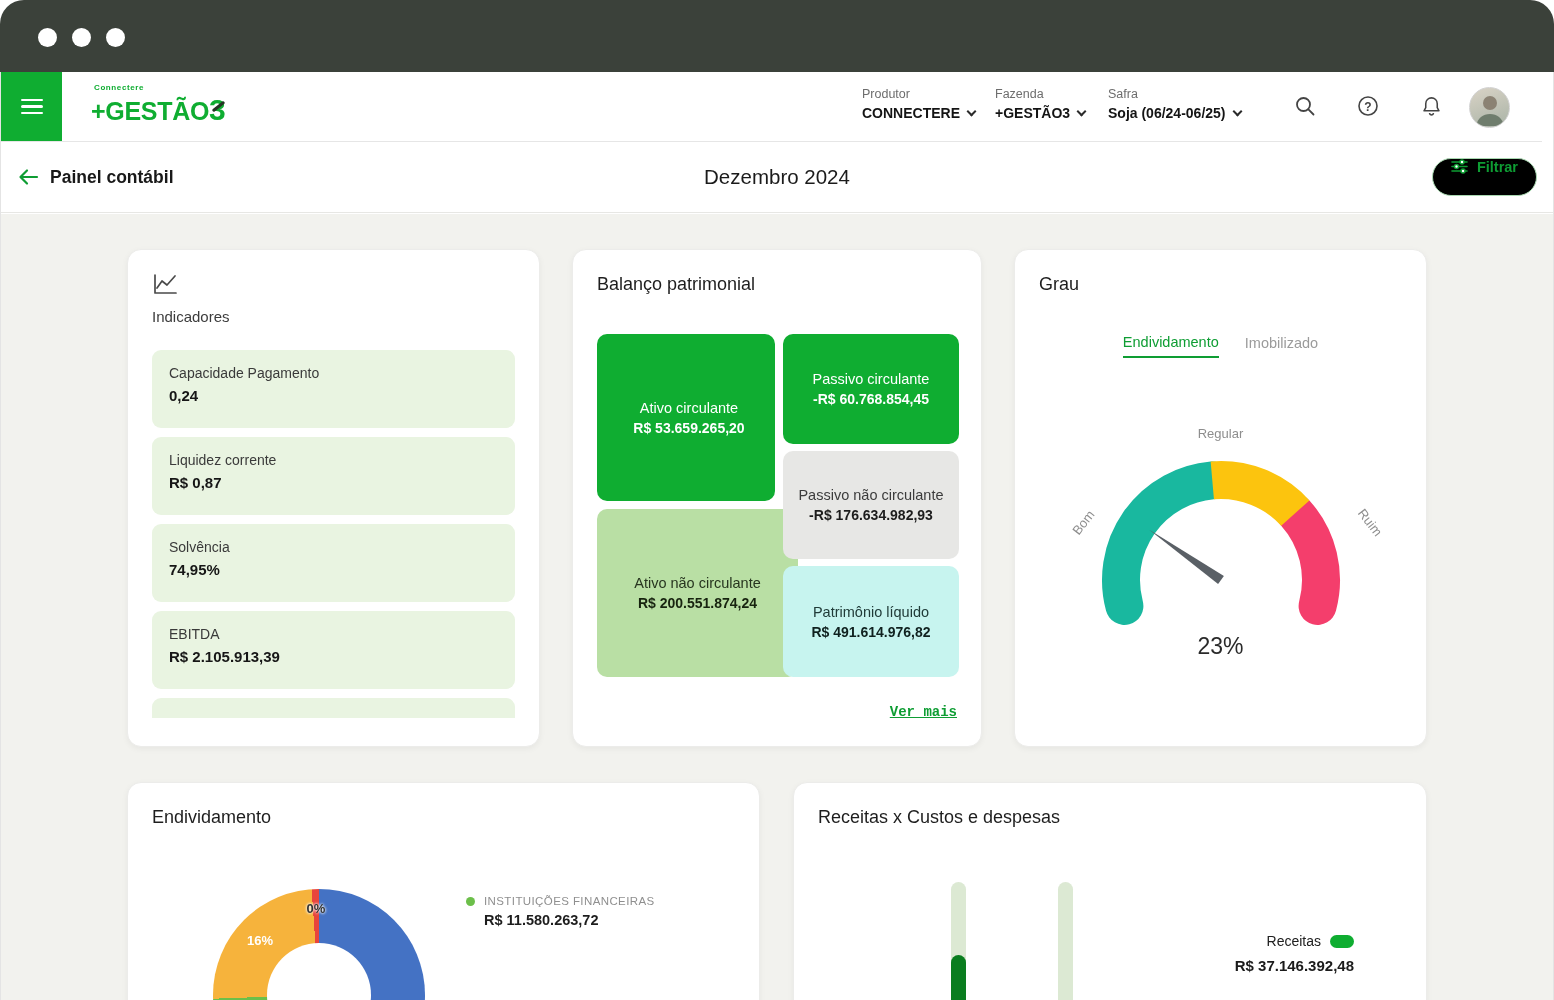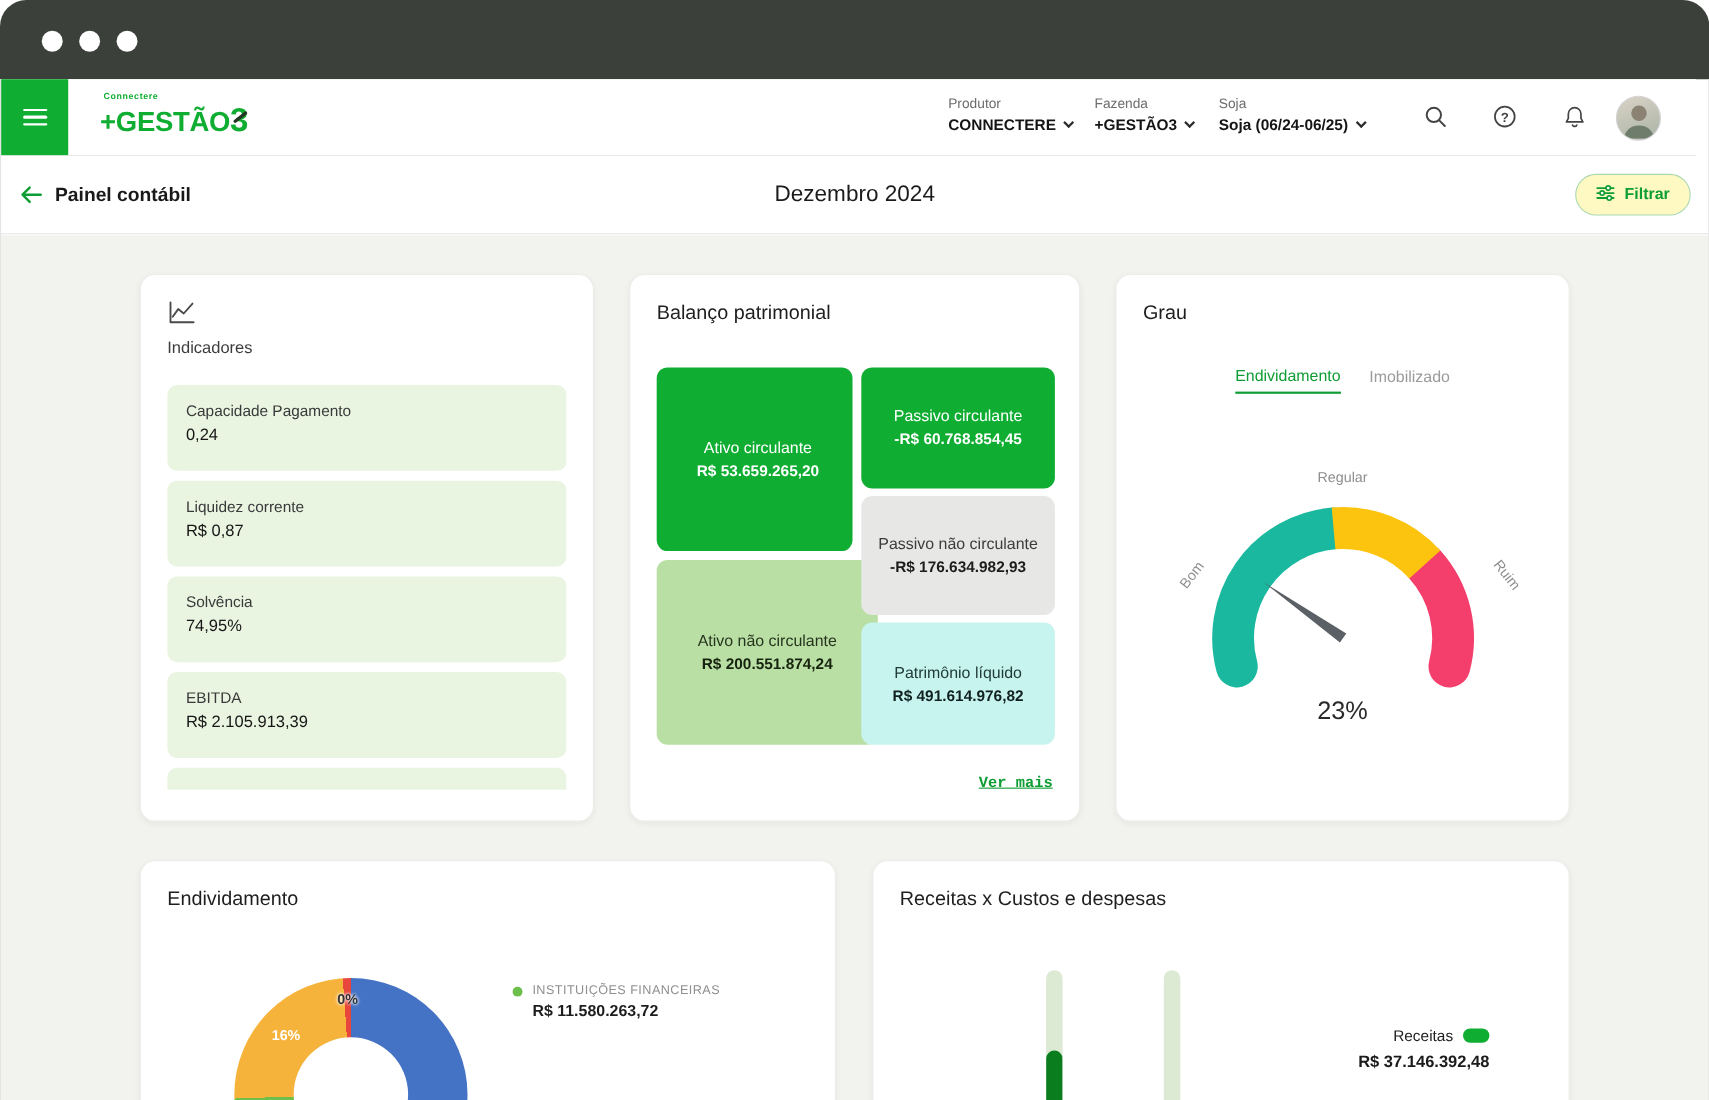--- a/index.html
+++ b/index.html
@@ -68,44 +68,44 @@
     position: absolute; top: 142px; left: 0; right: 0; height: 71px;
     background: #fff; border-bottom: 1px solid #e7e7e4;
   }
   .back-btn { position: absolute; left: 16px; top: 24px; width: 24px; height: 24px; background: none; border: none; cursor: pointer; }
   .ph-title { position: absolute; left: 50px; top: 0; height: 100%; display: flex; align-items: center;
     font-size: 17.5px; font-weight: 700; color: #191919; }
   .period { position: absolute; left: 0; right: 0; top: 0; height: 100%; display: flex; align-items: center;
     justify-content: center; font-size: 20.5px; font-weight: 500; color: #1b1b1b; pointer-events: none; }
   .filter-btn {
     position: absolute; right: 17px; top: 16px; height: 38px; padding: 0 18px;
-    border: 1px solid #a9d8b1; border-radius: 19px; background: #fef9c3; cursor: pointer;
+    border: 1px solid #a9d8b1; border-radius: 19px; background: #000000; cursor: pointer;
     color: var(--green_dark2, #0e9d33); font-size: 14.5px; font-weight: 600;
-    display: flex; align-items: center; gap: 9px; font-family: inherit;
+    display: flex; gap: 9px; font-family: inherit;
   }
 
   
   .content { position: absolute; top: 214px; left: 0; right: 0; bottom: 0; background: #f2f2ee; }
   .card {
     position: absolute; background: #fff; border-radius: 14px;
     border: 1px solid #ececea; box-shadow: 0 2px 6px rgba(0,0,0,.05);
   }
   .card-title { position: absolute; left: 24px; top: 24px; font-size: 18px; font-weight: 400; color: #1e1e1e; }
 
   
   .card.indicadores { left: 127px; top: 35px; width: 413px; height: 498px; }
   .ind-icon { position: absolute; left: 24px; top: 22px; }
   .ind-title { position: absolute; left: 24px; top: 58px; font-size: 15px; color: #3c3c3c; }
   .ind-list { position: absolute; left: 24px; right: 24px; top: 100px; height: 368px; overflow: hidden; }
   .ind-item {
     background: var(--pale_green, #e9f4e1); border-radius: 9px; height: 78px;
     margin-bottom: 9px; padding: 15px 17px;
   }
   .ind-label { font-size: 14px; color: #3a3a3a; }
-  .ind-value { font-size: 15px; font-weight: 400; color: #161616; margin-top: 6px; }
+  .ind-value { font-size: 15px; font-weight: 700; color: #161616; margin-top: 6px; }
 
   
   .card.balanco { left: 572px; top: 35px; width: 410px; height: 498px; }
   .bp-grid { position: absolute; left: 24px; top: 84px; width: 362px; height: 343px; }
   .bp-block {
     position: absolute; border-radius: 10px; display: flex; flex-direction: column;
     align-items: center; justify-content: center; text-align: center; gap: 4px; padding: 0 10px;
   }
   .bp-label { font-size: 14.5px; }
   .bp-value { font-size: 14px; font-weight: 700; }
@@ -212,21 +212,21 @@
       </div>
     </div>
     <div class="sel s2">
       <div class="sel-label">Fazenda</div>
       <div class="sel-value">
         <span>+GESTÃO3</span>
           <span class="chev"></span>
       </div>
     </div>
     <div class="sel s3">
-      <div class="sel-label">Soja</div>
+      <div class="sel-label">Safra</div>
       <div class="sel-value">
         <span>Soja (06/24-06/25)</span>
           <span class="chev"></span>
       </div>
     </div>
 
     <button class="hicon search">
       <svg width="22" height="22" viewBox="0 0 22 22" fill="none">
         <circle cx="9.5" cy="9.5" r="6.5" stroke="#444" stroke-width="1.8"></circle>
         <line x1="14.4" y1="14.4" x2="19.5" y2="19.5" stroke="#444" stroke-width="1.8" stroke-linecap="round"></line>

